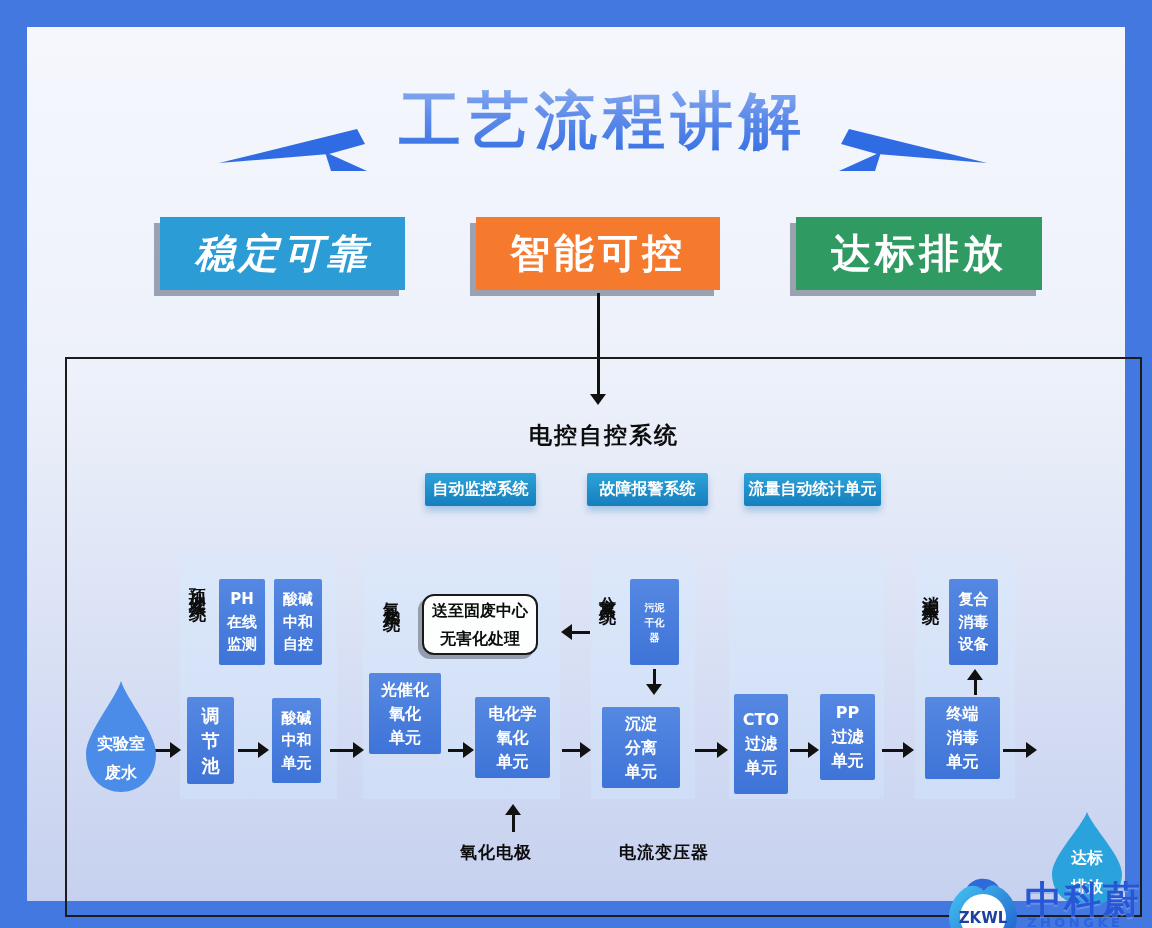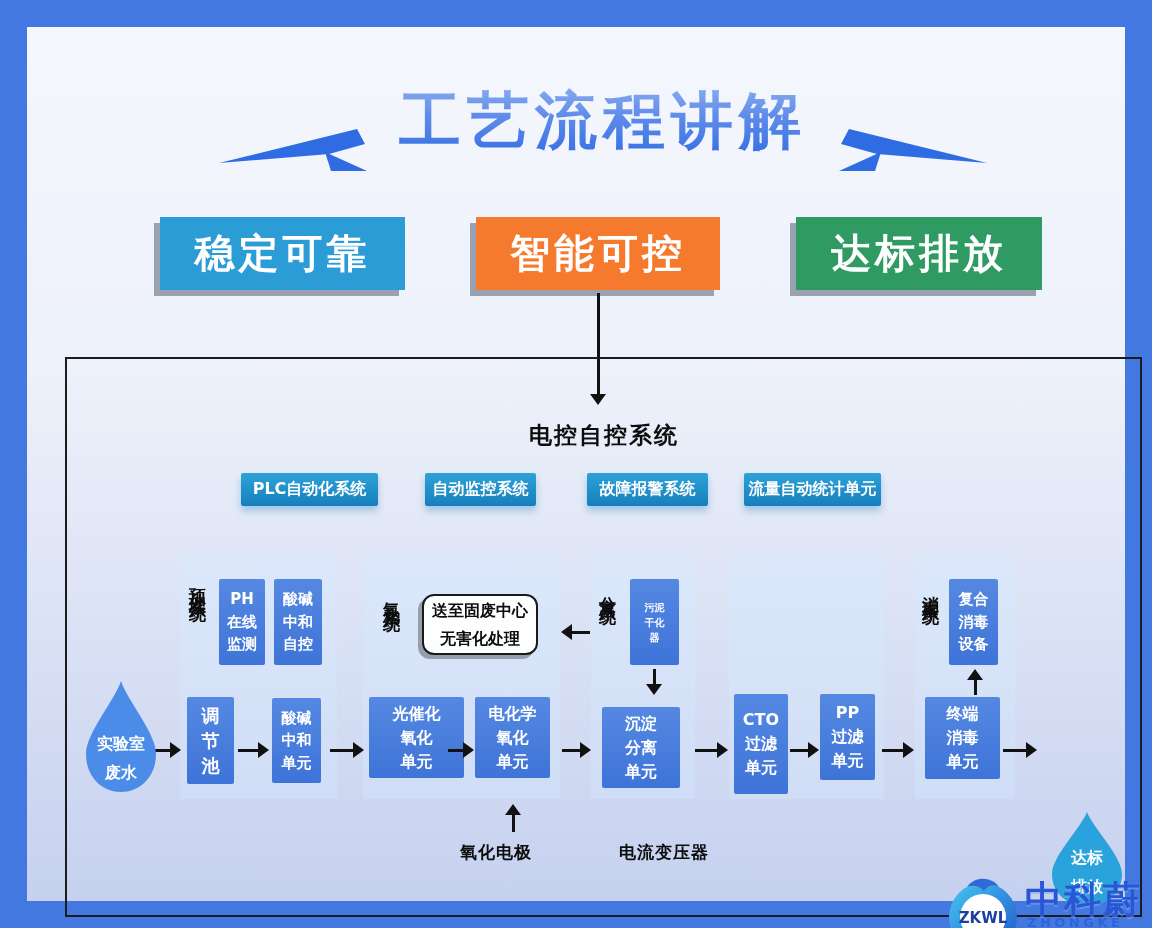--- a/index.html
+++ b/index.html
@@ -24,21 +24,21 @@
   .swoosh{ position:absolute; width:150px; height:46px; top:100px; }
   .swoosh.left{ left:190px; }
   .swoosh.right{ left:812px; transform:scaleX(-1); }
   
   .banner{
     position:absolute; top:190px; height:73px;
     display:flex; align-items:center; justify-content:center;
     color:#fff; font-size:40px; font-weight:900; letter-spacing:4px;
     box-shadow:-6px 6px 0 #9AA2B1;
   }
-  .banner.b1{ left:133px; width:245px; background:#2B9CD6; }
+  .banner.b1{ left:133px; width:245px; background:#2B9CD6;font-style:italic; }
   .banner.b2{ left:449px; width:244px; background:#F57A2E; }
   .banner.b3{ left:769px; width:246px; background:#2F9B63; }
   
   .bigbox{
     position:absolute; left:38px; top:330px; width:1077px; height:560px;
     border:2px solid #1c1c1c;
   }
   .sys-header{
     position:absolute; left:377px; top:393px; width:400px; text-align:center;
     font-size:23px; font-weight:900; color:#0d0d0d; letter-spacing:2px;
@@ -147,21 +147,20 @@
     <div class="banner b3">达标排放</div>
 
     <div class="ar ar-s" style="left:563px; top:266px; height:112px;">
       <div class="shaft"></div>
         <div class="head"></div>
     </div>
 
     <div class="bigbox"></div>
     <div class="sys-header">电控自控系统</div>
 
-    <div class="ctl-label ctl1">PLC自动化系统</div>
     <div class="ctl-label ctl2">自动监控系统</div>
     <div class="ctl-label ctl3">故障报警系统</div>
     <div class="ctl-label ctl4">流量自动统计单元</div>
 
     <div class="panel p1"></div>
     <div class="panel p2"></div>
     <div class="panel p3"></div>
     <div class="panel p4"></div>
     <div class="panel p5"></div>
 
@@ -179,21 +178,21 @@
 自控</div>
     <div class="unit ml" style="left:160px; top:670px; width:47px; height:87px; font-size:18px; line-height:1.4;">调
 节
 池</div>
     <div class="unit ml" style="left:245px; top:671px; width:49px; height:85px; font-size:15px;">酸碱
 中和
 单元</div>
 
     <div class="note ml" style="left:395px; top:567px; width:116px; height:61px;">送至固废中心
 无害化处理</div>
-    <div class="unit ml" style="left:342px; top:670px; width:95px; height:81px;">光催化
+    <div class="unit ml" style="left:342px; top:646px; width:72px; height:81px;">光催化
 氧化
 单元</div>
     <div class="unit ml" style="left:448px; top:670px; width:75px; height:81px;">电化学
 氧化
 单元</div>
 
     <div class="unit ml" style="left:603px; top:552px; width:49px; height:86px; font-size:10px;">污泥
 干化
 器</div>
     <div class="unit ml" style="left:575px; top:670px; width:78px; height:81px;margin-top:10px;">沉淀

